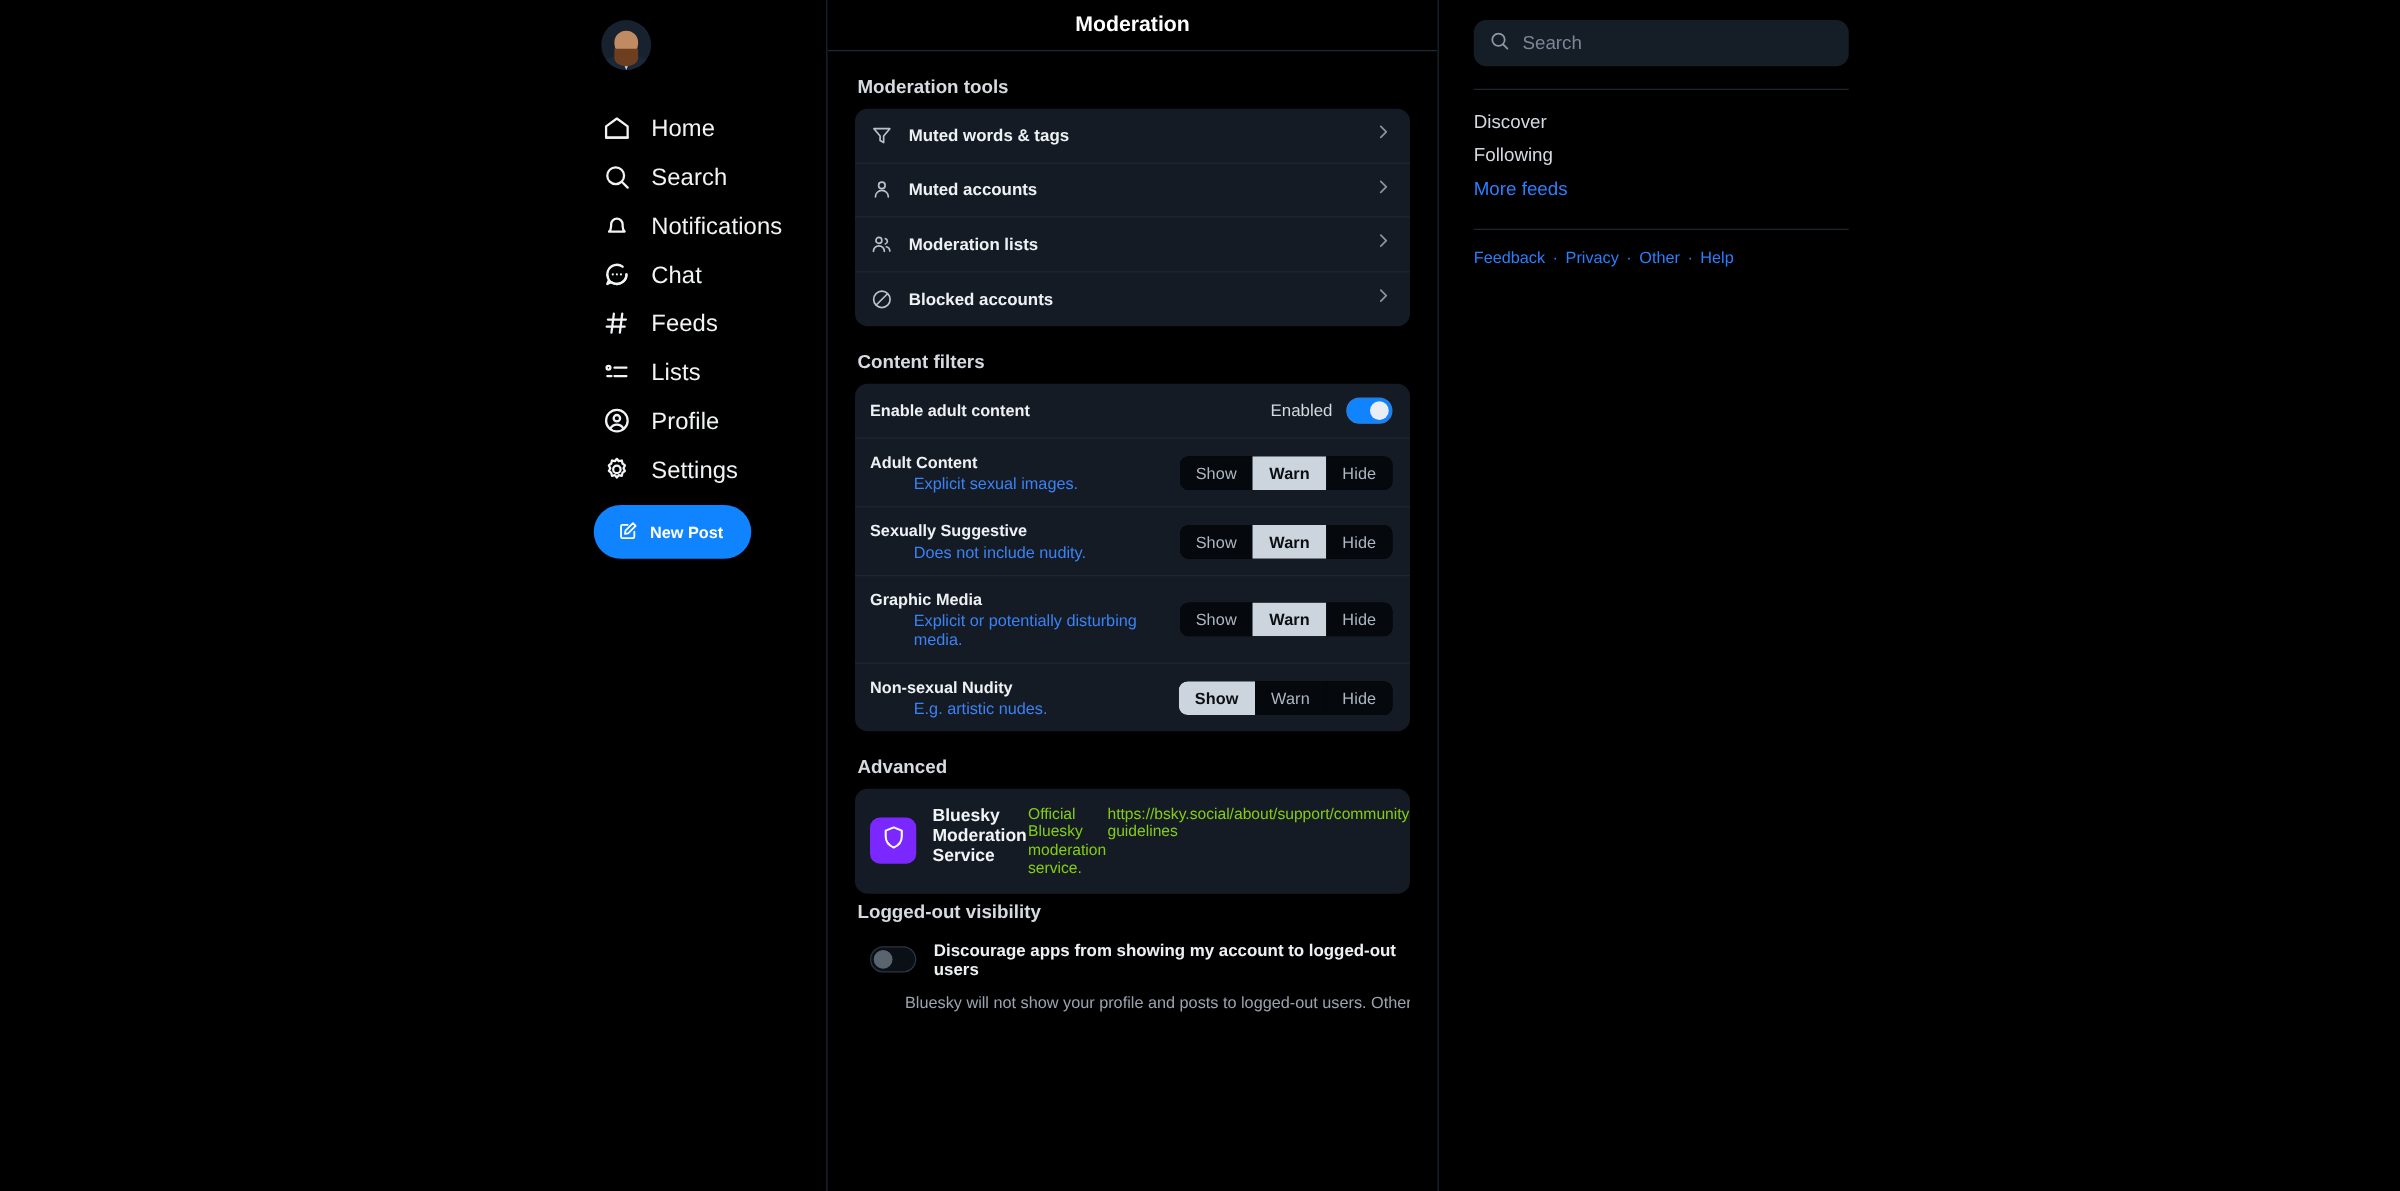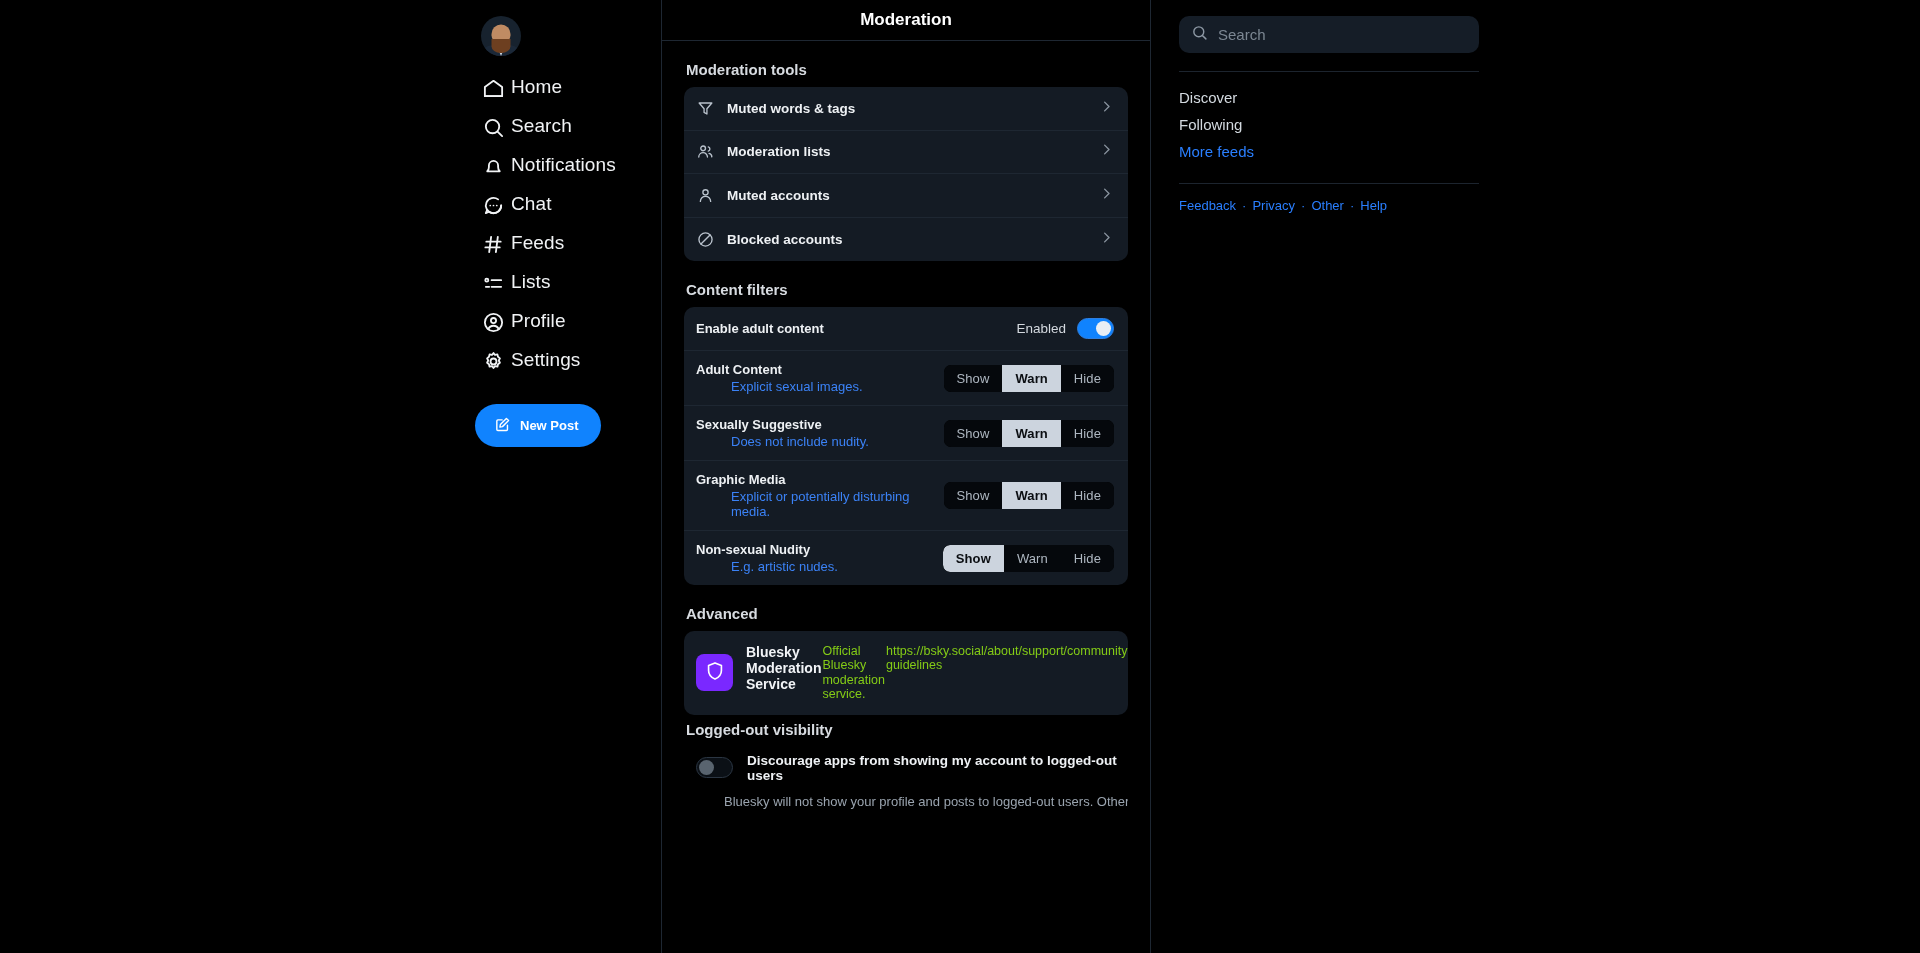--- a/index.html
+++ b/index.html
@@ -72,22 +72,22 @@
     position: absolute;
     left: 50%; bottom: 0;
     transform: translateX(-50%);
     width: 8px; height: 10px;
     background: #cfd8e3;
     clip-path: polygon(50% 100%, 0 0, 100% 0);
   }
 
   .navitem {
     display: flex;
-    align-items: flex-start;
-    gap: 5px;
+    align-items: flex-end;
+    gap: 15px;
     height: 39px;
     padding: 0 12px;
     border-radius: 20px;
     cursor: pointer;
     width: auto;
   }
   .navitem .ico {
     width: 25px; height: 25px;
     display: flex; align-items: center; justify-content: center;
     flex: none;
@@ -504,42 +504,42 @@
           <span class="chev">
             <svg width="15" height="15" viewBox="0 0 24 24" fill="none" stroke="#8a949f" stroke-width="2.2" stroke-linecap="round" stroke-linejoin="round">
                 <path d="M9 5l7 7-7 7"></path>
               </svg>
           </span>
         </div>
 
         <div class="row">
           <span class="rico">
             <svg width="19" height="19" viewBox="0 0 24 24" fill="none" stroke="#b9c2cc" stroke-width="1.7" stroke-linecap="round" stroke-linejoin="round">
+              <circle cx="12" cy="8" r="3.3"></circle>
+              <path d="M5.5 19.5a6.5 6.5 0 0 1 13 0"></path>
+            </svg>
+          </span>
+          <span class="rlbl">Muted accounts</span>
+          <span class="chev">
+            <svg width="15" height="15" viewBox="0 0 24 24" fill="none" stroke="#8a949f" stroke-width="2.2" stroke-linecap="round" stroke-linejoin="round">
+                <path d="M9 5l7 7-7 7"></path>
+              </svg>
+          </span>
+        </div>
+
+        <div class="row">
+          <span class="rico">
+            <svg width="19" height="19" viewBox="0 0 24 24" fill="none" stroke="#b9c2cc" stroke-width="1.7" stroke-linecap="round" stroke-linejoin="round">
               <circle cx="9" cy="8" r="3"></circle>
               <path d="M3.5 19a5.5 5.5 0 0 1 11 0"></path>
               <path d="M15.5 6.2a2.8 2.8 0 0 1 0 5.4"></path>
               <path d="M16.5 14.4A4.6 4.6 0 0 1 20 18.8"></path>
             </svg>
           </span>
           <span class="rlbl">Moderation lists</span>
-          <span class="chev">
-            <svg width="15" height="15" viewBox="0 0 24 24" fill="none" stroke="#8a949f" stroke-width="2.2" stroke-linecap="round" stroke-linejoin="round">
-                <path d="M9 5l7 7-7 7"></path>
-              </svg>
-          </span>
-        </div>
-
-        <div class="row">
-          <span class="rico">
-            <svg width="19" height="19" viewBox="0 0 24 24" fill="none" stroke="#b9c2cc" stroke-width="1.7" stroke-linecap="round" stroke-linejoin="round">
-              <circle cx="12" cy="8" r="3.3"></circle>
-              <path d="M5.5 19.5a6.5 6.5 0 0 1 13 0"></path>
-            </svg>
-          </span>
-          <span class="rlbl">Muted accounts</span>
           <span class="chev">
             <svg width="15" height="15" viewBox="0 0 24 24" fill="none" stroke="#8a949f" stroke-width="2.2" stroke-linecap="round" stroke-linejoin="round">
                 <path d="M9 5l7 7-7 7"></path>
               </svg>
           </span>
         </div>
 
         <div class="row">
           <span class="rico">
             <svg width="19" height="19" viewBox="0 0 24 24" fill="none" stroke="#b9c2cc" stroke-width="1.7" stroke-linecap="round">

